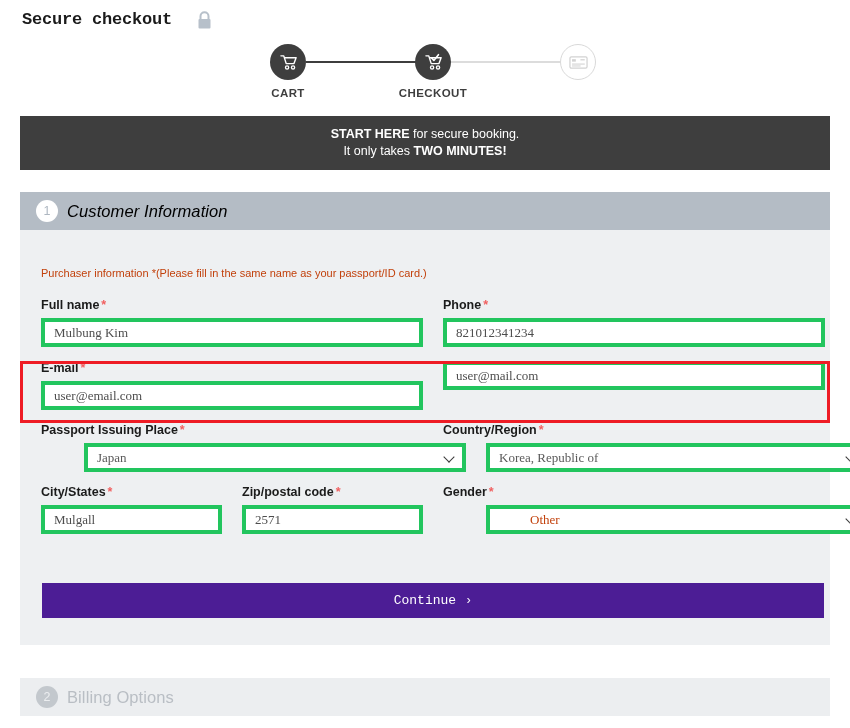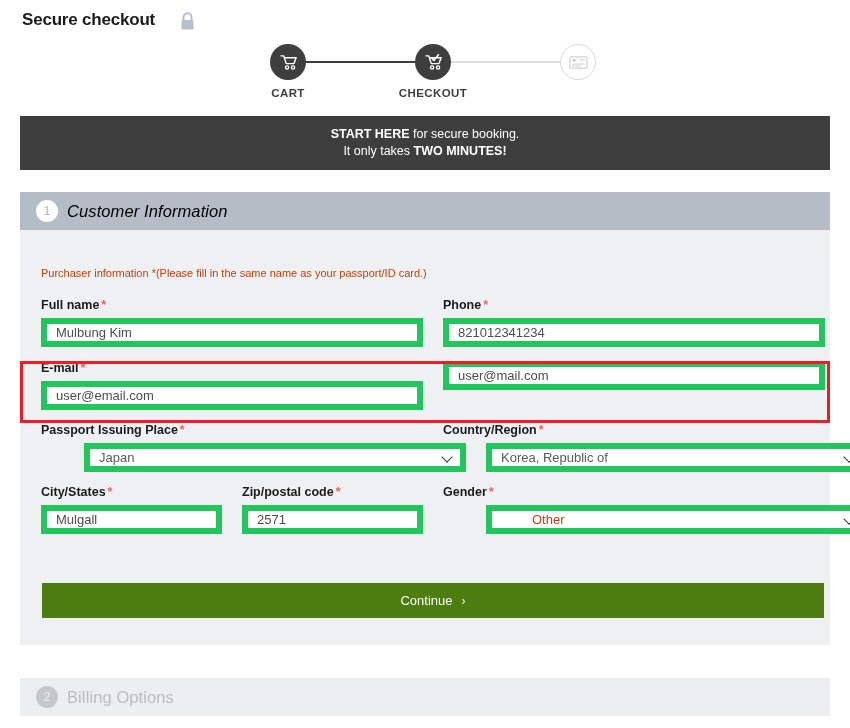--- a/index.html
+++ b/index.html
@@ -8,21 +8,21 @@
     width: 850px; height: 728px;
     background: #ffffff;
     font-family: "Liberation Sans", sans-serif;
     overflow: hidden;
   }
   .page { position: relative; width: 850px; height: 728px; background:#fff; }
 
   
   .page-head {
     position: absolute; left: 22px; top: 10px;
-    display: flex; align-items: center; gap: 24px;
+    display: flex; align-items: center; gap: 24px; font-family: Liberation Mono, monospace;
   }
   .page-title {
     font-size: 17px; font-weight: bold; color: #1b1b1b; letter-spacing: -0.2px;
   }
   .lock-icon { display: inline-block; width: 17px; height: 19px; position: relative; top: 1px; }
 
   
   .stepper {
     position: absolute; left: 0; top: 44px; width: 850px; height: 64px;
   }
@@ -87,22 +87,22 @@
     font-size: 11px; color: #c2410c;
   }
   .field { position: absolute; }
   .field-label {
     font-size: 12.5px; font-weight: bold; color: #1b1b1b; margin-bottom: 6px;
     white-space: nowrap;
   }
   .req { color: #f06060; font-size: 12.5px; margin-left: 2px; }
   .text-input, .select-input {
     width: 100%; height: 29px;
-    background: #ffffff; border: 6px solid #22c55e;
-    font-family: Liberation Sans, sans-serif;
+    background: #ffffff; border: 4px solid #22c55e;
+    font-family: Liberation Serif, serif;
     font-size: 13px; color: #4d4d4d;
     padding: 0 9px; display: flex; align-items: center;
   }
   .select-input { position: relative; padding-right: 26px; color: #5a5a5a; margin-left: 43px; }
   .select-input.placeholder { color: #c2410c; padding-left: 40px; }
   .chev {
     position: absolute; right: 9px; top: 50%; width: 8px; height: 8px;
     margin-top: -5px;
     border-right: 1.6px solid #3a3a3a; border-bottom: 1.6px solid #3a3a3a;
     transform: rotate(45deg);
@@ -110,24 +110,24 @@
 
   
   .highlight-box {
     position: absolute; left: 20px; top: 361px; width: 810px; height: 62px;
     border: 3px solid #ee1c25; pointer-events: none;
   }
 
   
   .continue-btn {
     position: absolute; left: 42px; top: 583px; width: 782px; height: 35px;
-    background: #4d7c0f; color: #ffffff;
+    background: #4c1d95; color: #ffffff;
     display: flex; align-items: center; justify-content: center; gap: 9px;
     font-size: 13px; border: none; cursor: pointer;
-    font-family: Liberation Sans, sans-serif;
+    font-family: Liberation Mono, monospace;
   }
   .continue-chev { font-size: 12px; opacity: 0.95; }
 </style>
 </head>
 <body>
 
 <div class="page">
 
   <div class="page-head">
     <span class="page-title">Secure checkout</span>

